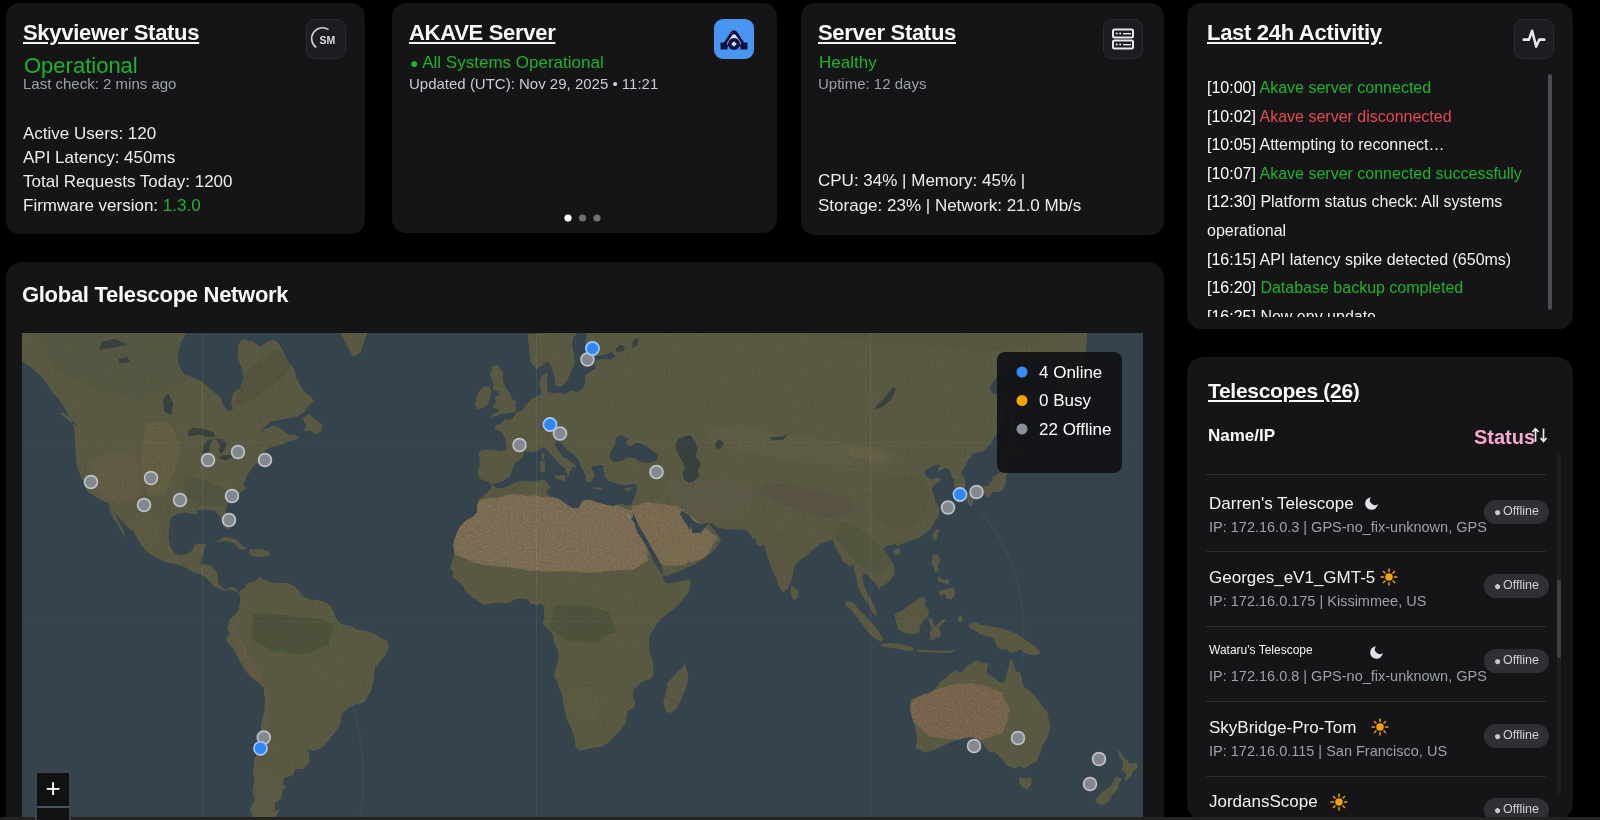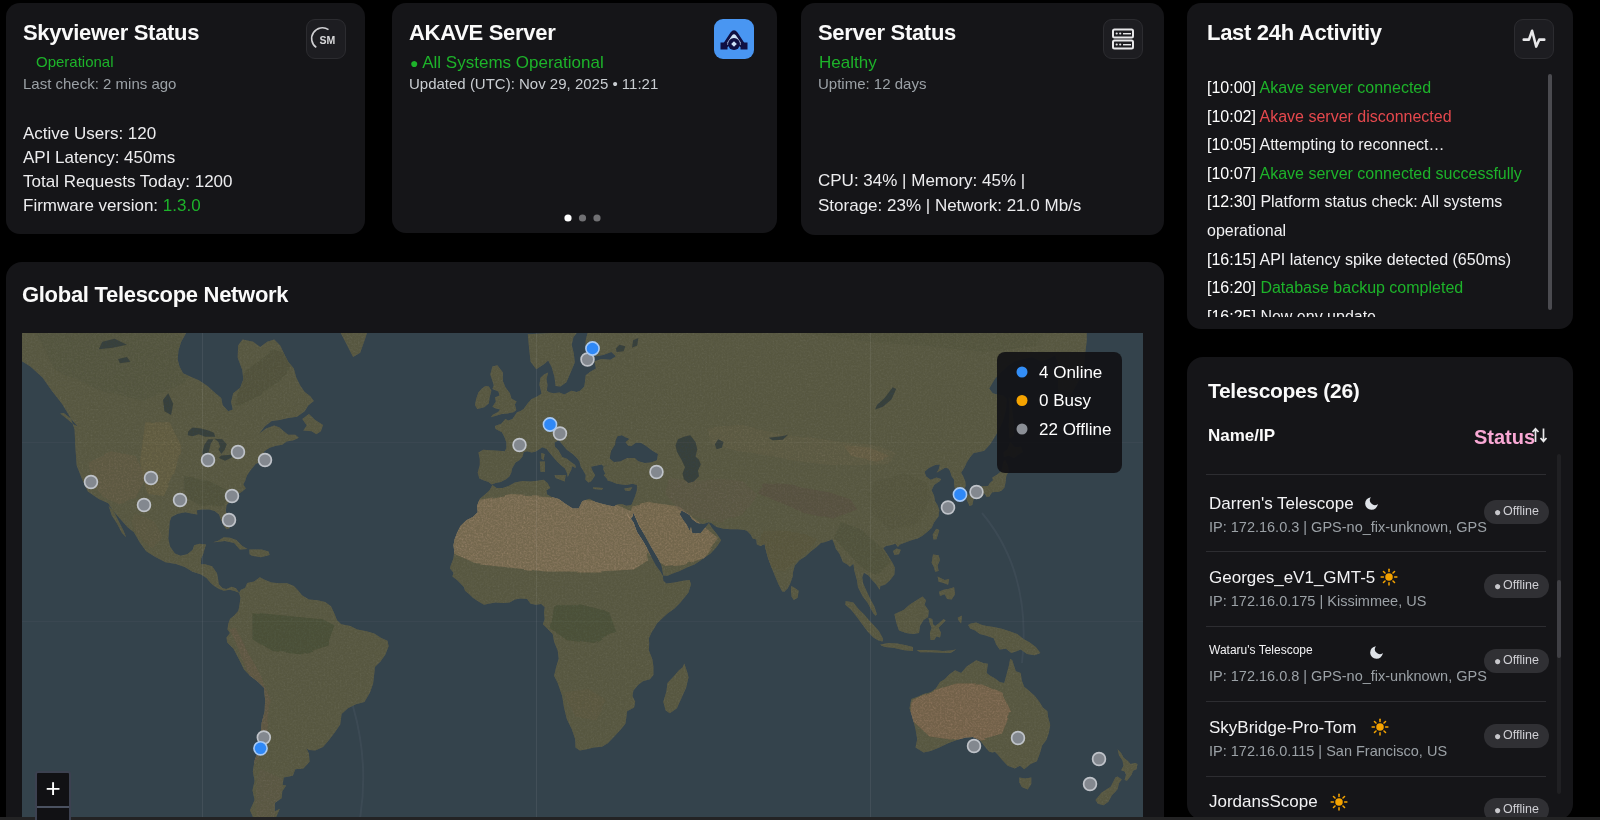--- a/index.html
+++ b/index.html
@@ -1,32 +1,32 @@
 <!DOCTYPE html>
 <html><head>
 <meta charset="utf-8">
 <style>
   * { margin:0; padding:0; box-sizing:border-box; }
   html,body { width:1600px; height:820px; background:#000; overflow:hidden;
     font-family:"Liberation Sans", sans-serif; }
   .card { position:absolute; background:#151518; border-radius:14px; }
   .abs { position:absolute; }
-  .title { font-weight:700; color:#fafafa; font-size:22px; letter-spacing:-0.3px; }
+  .title { font-weight:700; color:#fafafa; font-size:22px; letter-spacing:-0.3px;text-decoration:underline; }
   .green { color:#1db32a; }
   .red { color:#e5484d; }
   .gray { color:#9ba1a6; }
   .iconbox { position:absolute; width:40px; height:40px; border-radius:9px;
     background:#1d1d21; border:1px solid #2c2c30; }
 </style>
 </head>
 <body>
 
 <div class="card" style="left:6px; top:3px; width:359px; height:231px;">
   <div class="abs title" style="left:17px; top:17px;">Skyviewer Status</div>
-  <div class="abs green" style="left:18px; top:50px; font-size:15px;margin-left:12px;">Operational</div>
+  <div class="abs green" style="left:18px; top:50px; font-size:22px;">Operational</div>
   <div class="abs gray" style="left:17px; top:72px; font-size:15px;">Last check: 2 mins ago</div>
   <div class="abs" style="left:17px; top:119px; font-size:17px; line-height:24px; color:#ececee;">
     Active Users: 120<br>
     API Latency: 450ms<br>
     Total Requests Today: 1200<br>
     Firmware version: <span class="green">1.3.0</span>
   </div>
   <div class="iconbox" style="left:300px; top:16px;">
     <svg width="38" height="38" viewBox="0 0 38 38" style="position:absolute;left:0;top:0;">
       <path d="M 21.5 9.7 A 10.3 10.3 0 1 0 9.3 27.4" fill="none" stroke="#cfcfd2" stroke-width="1.6"></path>

